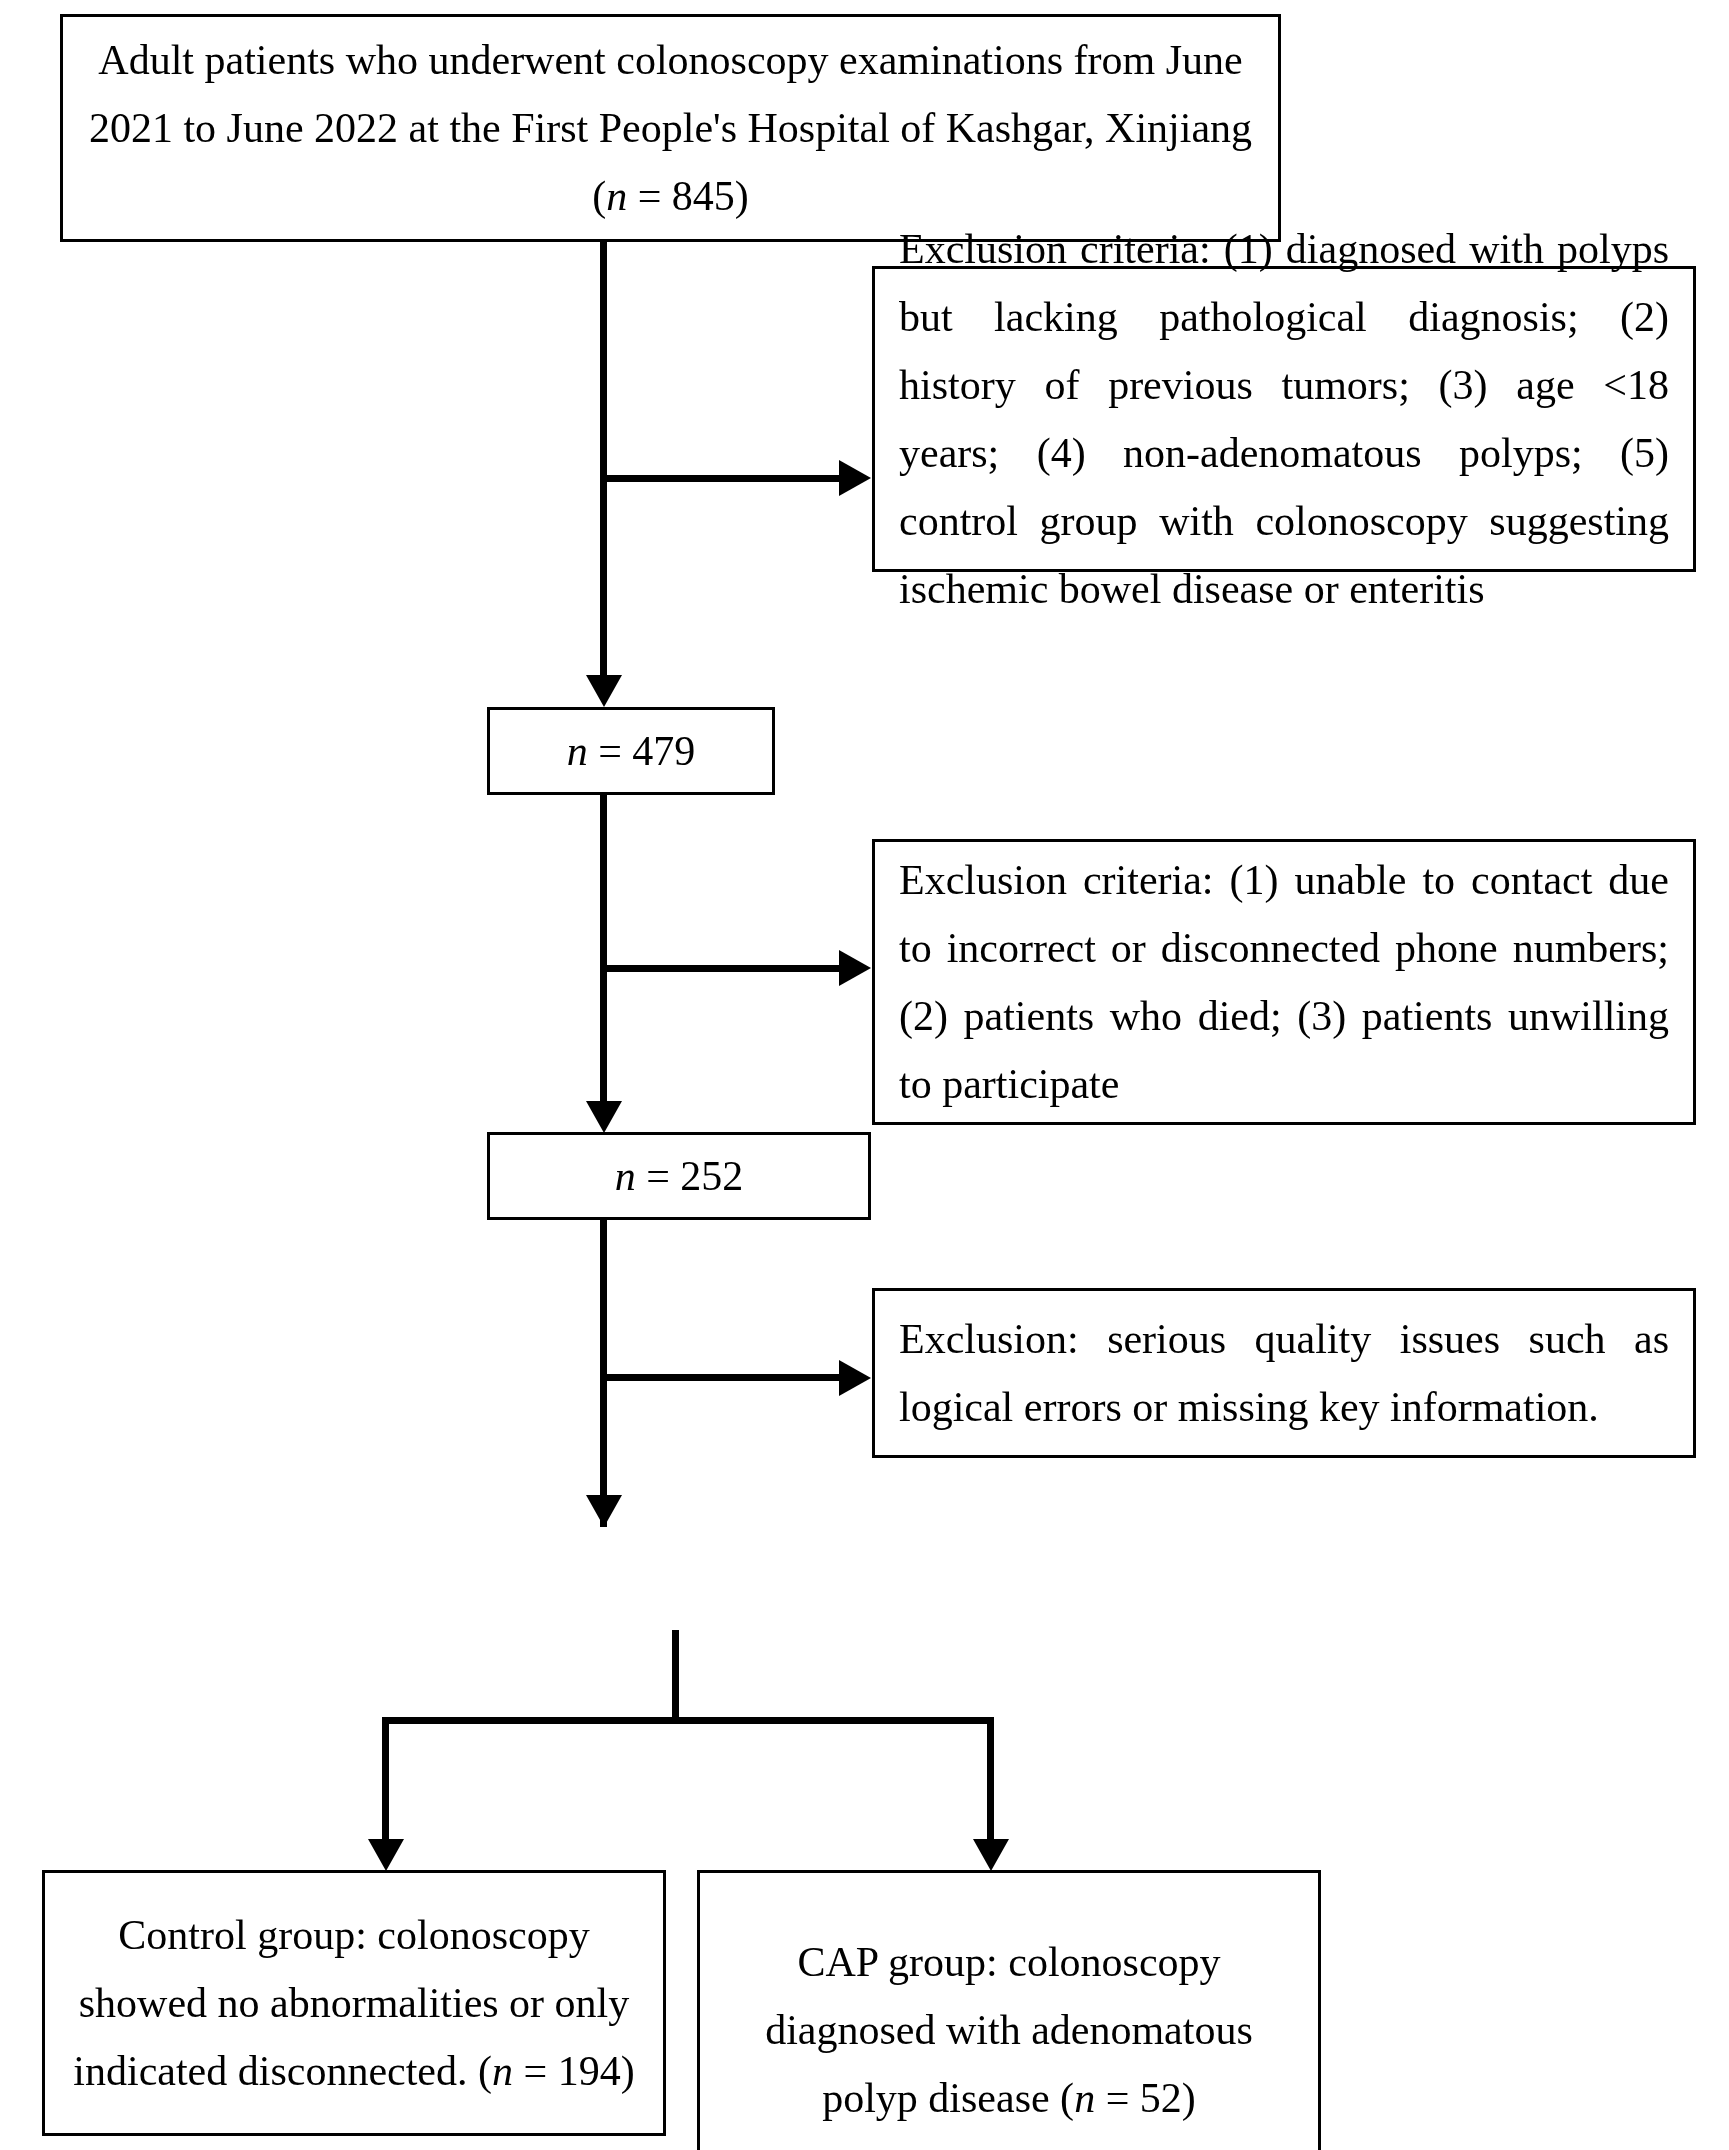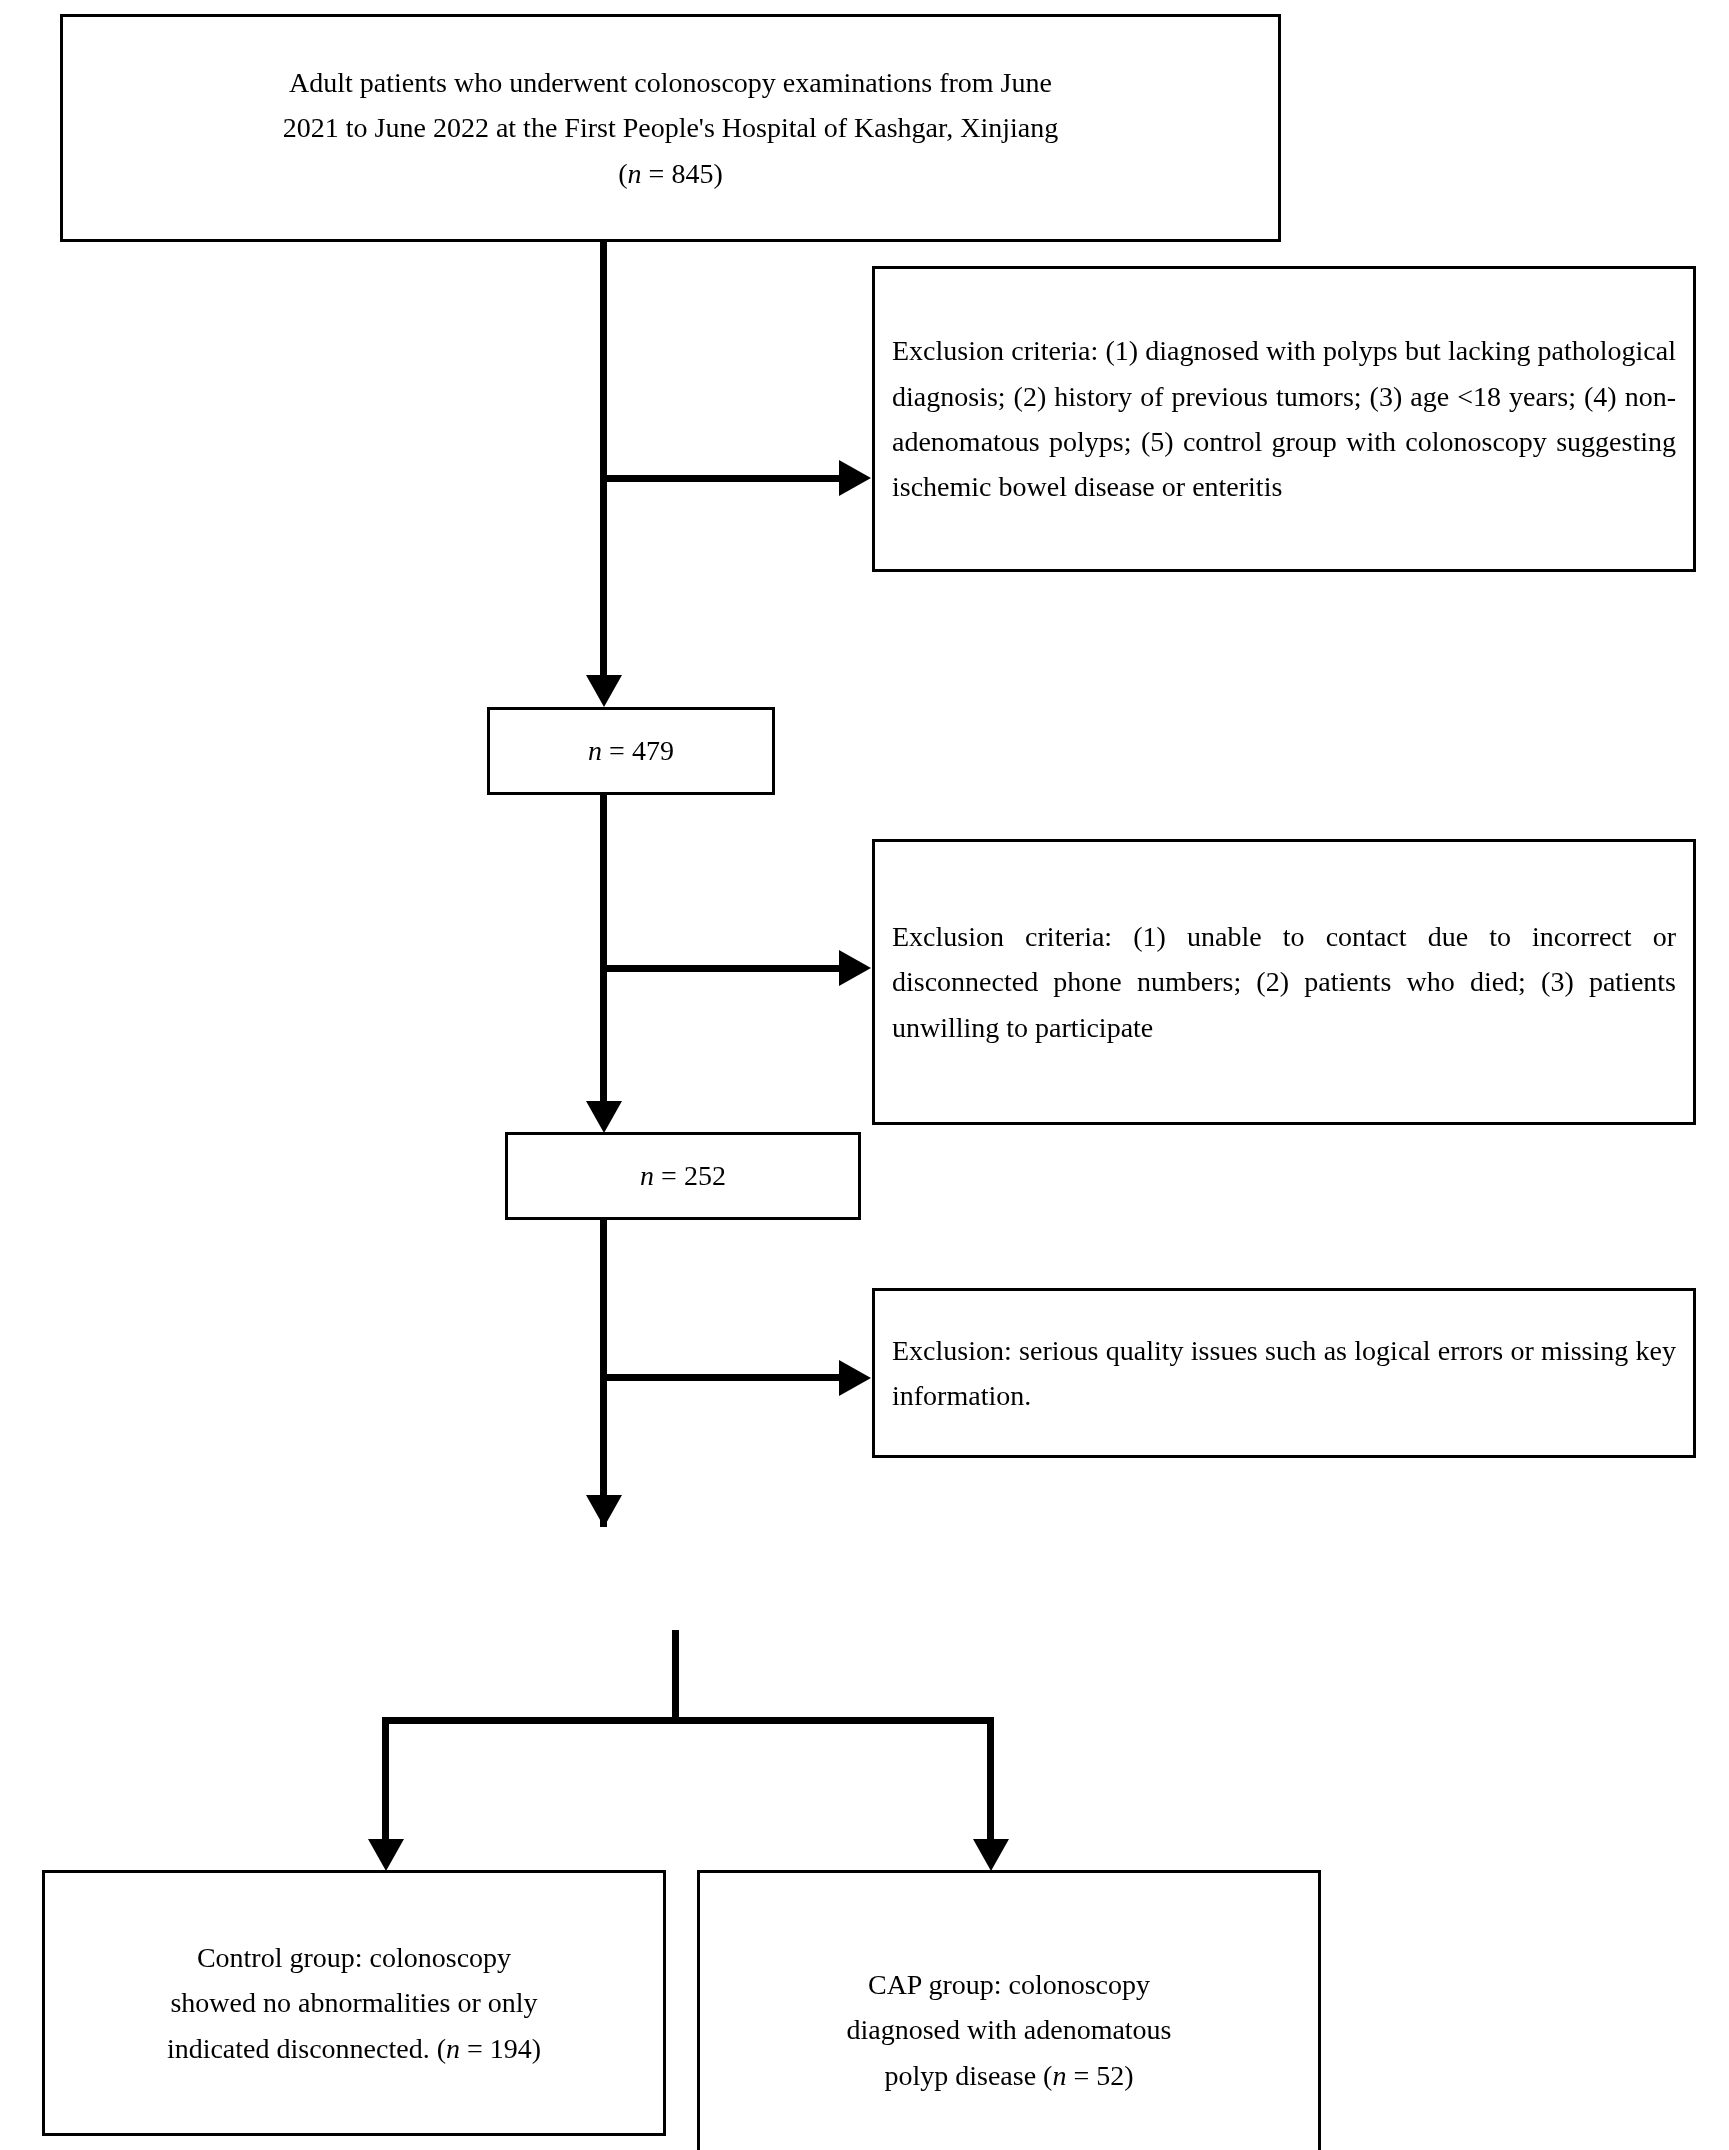--- a/index.html
+++ b/index.html
@@ -24,22 +24,22 @@
     border: 3px solid #000000;
     background: #ffffff;
     display: flex;
     align-items: center;
     justify-content: center;
     z-index: 3;
   }
   .box > .txt {
     display: block;
     width: 100%;
-    padding: 0 17px;
-    font-size: 28px;
+    padding: 0 24px;
+    font-size: 42px;
     line-height: 1.62;
   }
   .txt.center { text-align: center; }
   .txt.justify { text-align: justify; text-justify: inter-word; }
 
   .ital { font-style: italic; }
 
   
   .vline {
     position: absolute;
@@ -104,21 +104,21 @@
   <div class="vline" style="left:600px; top:794px; height:317px;"></div>
   <div class="arrow-down" style="left:586px; top:1101px;"></div>
 
   <div class="hline" style="left:600px; top:965px; width:242px;"></div>
   <div class="arrow-right" style="left:839px; top:950px;"></div>
 
   <div class="box" style="left:872px; top:839px; width:824px; height:286px;">
     <span class="txt justify">Exclusion criteria: (1) unable to contact due to incorrect or disconnected phone numbers; (2) patients who died; (3) patients unwilling to participate</span>
   </div>
 
-  <div class="box" style="left:487px; top:1132px; width:356px; height:88px;margin-left:18px;">
+  <div class="box" style="left:487px; top:1132px; width:384px; height:88px;">
     <span class="txt center"><span class="ital">n</span><span> = 252</span></span>
   </div>
 
   <div class="vline" style="left:600px; top:1220px; height:307px;"></div>
   <div class="arrow-down" style="left:586px; top:1495px;"></div>
 
   <div class="hline" style="left:600px; top:1374px; width:242px;"></div>
   <div class="arrow-right" style="left:839px; top:1360px;"></div>
 
   <div class="box" style="left:872px; top:1288px; width:824px; height:170px;">

